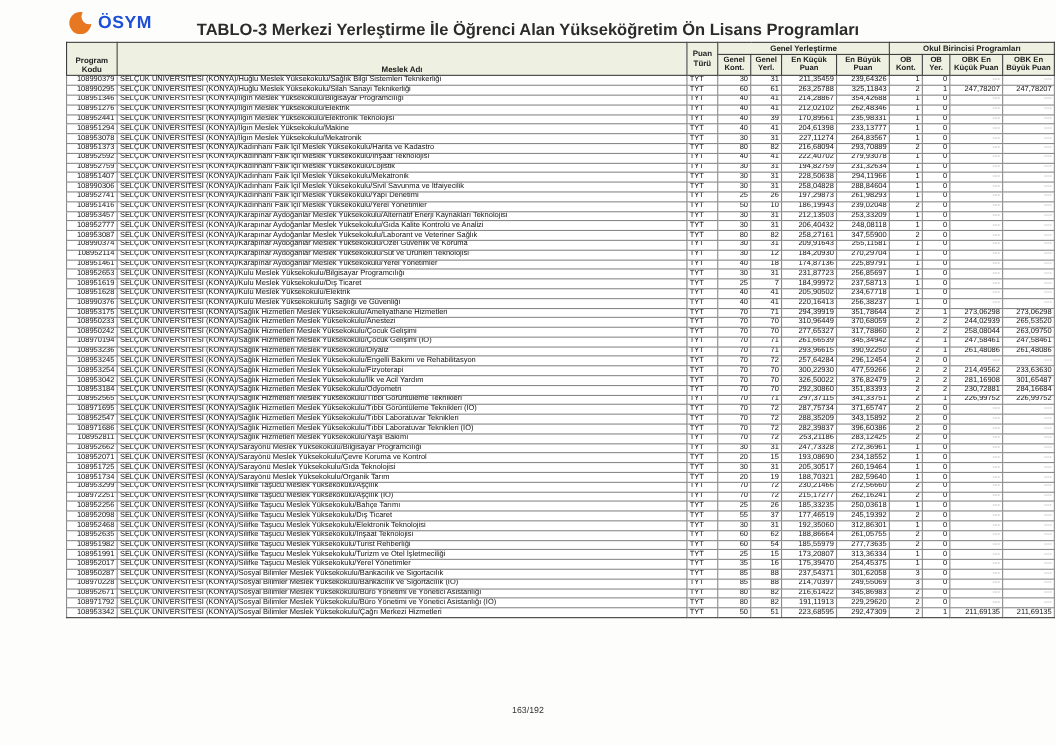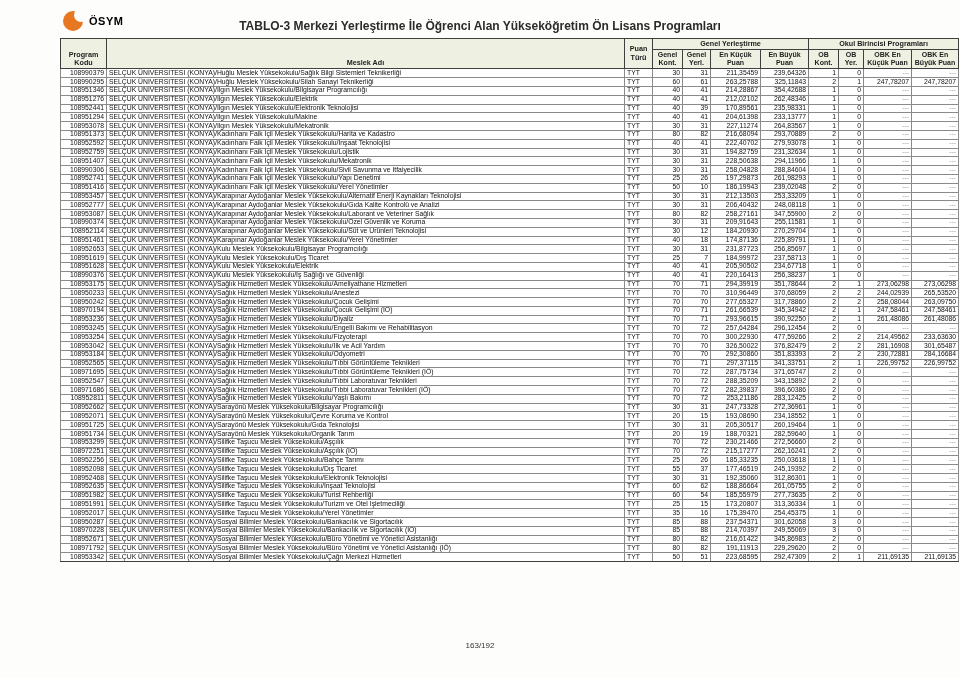--- a/index.html
+++ b/index.html
@@ -11,24 +11,24 @@
     --dash:#9a9a9a;
   }
   html,body{margin:0;padding:0;}
   body{
     width:960px;height:678px;position:relative;overflow:hidden;
     background:#fdfdfc;color:var(--text);
     font-family:"Liberation Sans", sans-serif;
   }
   .logo{position:absolute;left:62px;top:9px;display:flex;align-items:center;gap:3px;}
   .logo svg{display:block;}
-  .logo-text{font-size:11px;font-weight:bold;color:#000000;letter-spacing:.5px;}
+  .logo-text{font-size:16px;font-weight:bold;color:#1d4ed8;letter-spacing:.5px;}
   .page-title{
     position:absolute;top:19px;left:0;width:960px;text-align:center;
-    font-size:12px;font-weight:bold;color:#2b2b2b;
+    font-size:15px;font-weight:bold;color:#2b2b2b;
   }
   .table-wrap{position:absolute;left:60px;top:38px;width:899px;}
   table{border-collapse:collapse;table-layout:fixed;width:898px;}
   th,td{box-sizing:border-box;overflow:hidden;white-space:nowrap;}
   thead th{
     background:var(--header-bg);
     border:1px solid var(--border-dark);
     font-size:7px;line-height:1.15;color:#222;
     padding:1px 2px;white-space:normal;
   }

